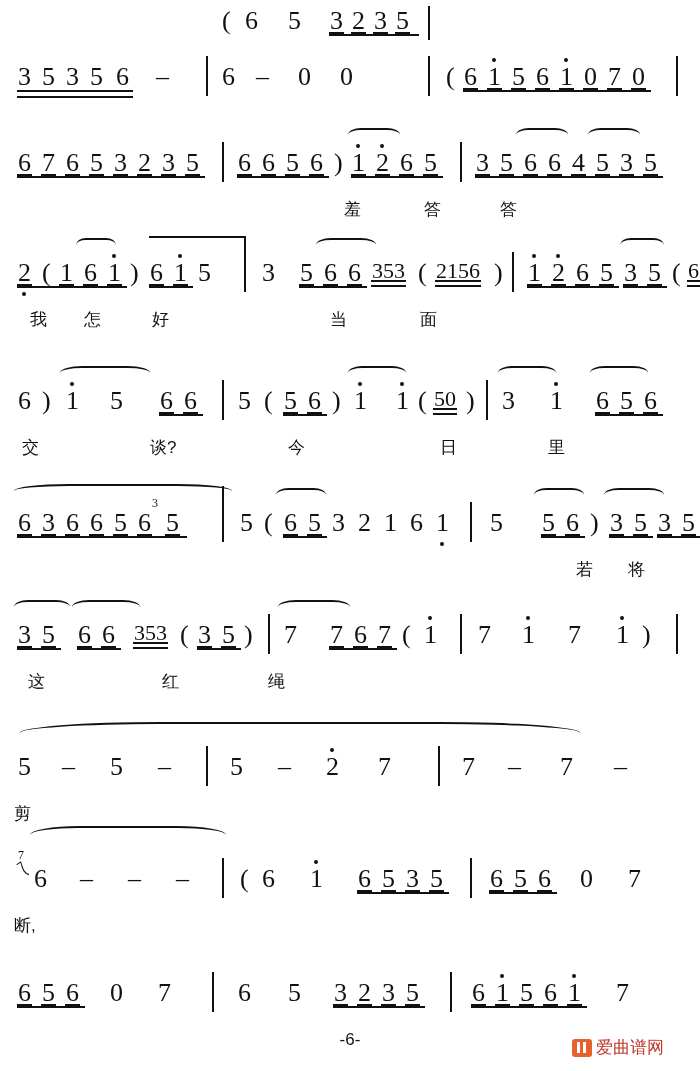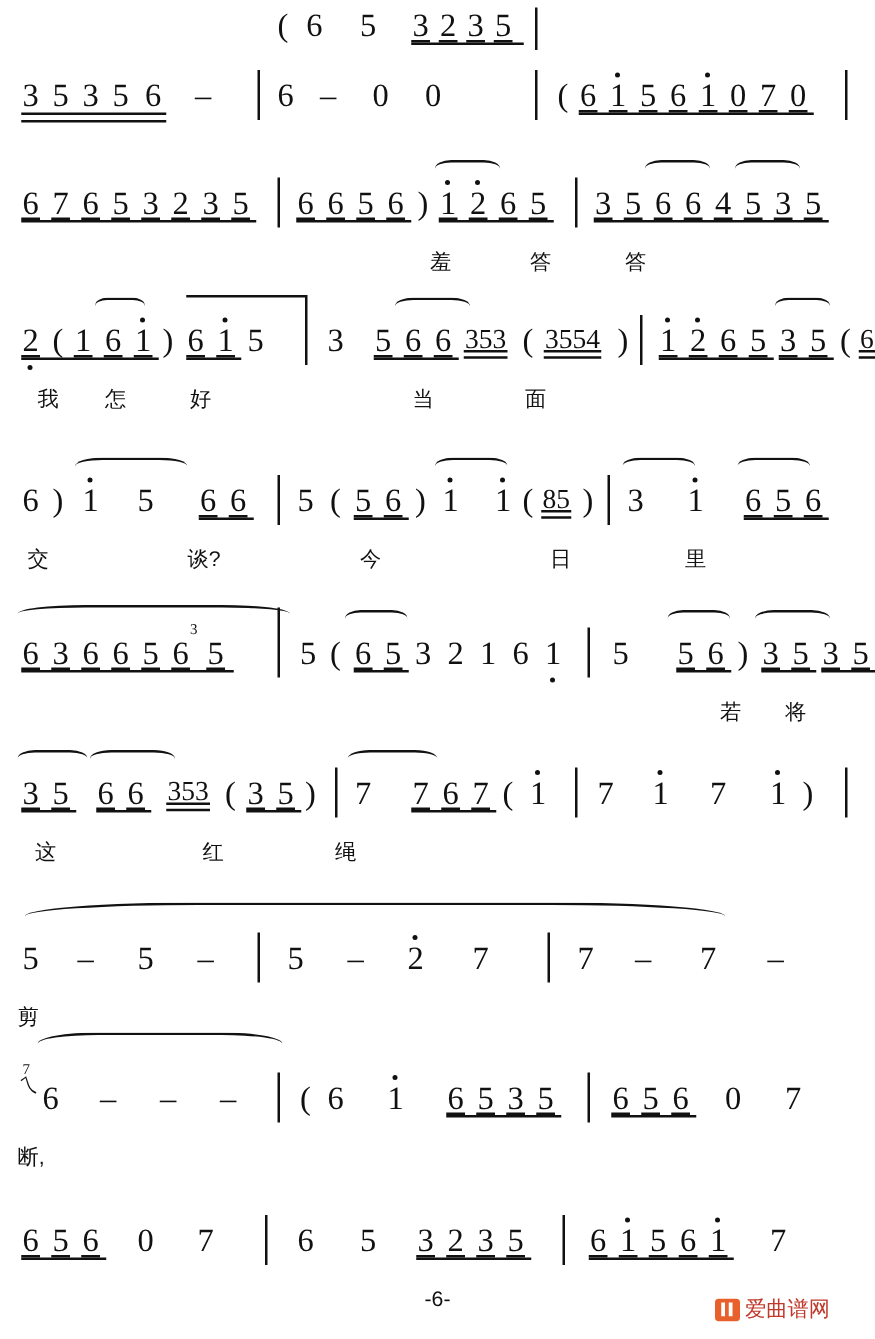--- a/index.html
+++ b/index.html
@@ -196,21 +196,21 @@
       <div class="beam" style="left:149px;top:-22px;width:96px;height:2px;"></div>
       <div class="bar" style="left:244px;top:-22px;height:56px;"></div>
 
       <span class="tok" style="left:262px;">3</span>
       <span class="tok u1" style="left:300px;">5</span>
       <span class="tok u1" style="left:324px;">6</span>
       <span class="tok u1" style="left:348px;">6</span>
       <div class="beam" style="left:299px;top:28px;width:68px;"></div>
       <span class="tok u1 u2" style="left:372px;font-size:22px;">353</span>
       <span class="tok" style="left:418px;">(</span>
-      <span class="tok u1 u2" style="left:436px;font-size:22px;">3554</span>
+      <span class="tok u1 u2" style="left:436px;font-size:22px;">2156</span>
       <span class="tok" style="left:494px;">)</span>
       <div class="slur" style="left:316px;top:-20px;width:60px;"></div>
       <div class="bar" style="left:512px;top:-6px;height:40px;"></div>
 
       <span class="tok u1" style="left:528px;">1</span>
       <span class="tok u1" style="left:552px;">2</span>
       <span class="tok u1" style="left:576px;">6</span>
       <span class="tok u1" style="left:600px;">5</span>
       <div class="dotup" style="left:532px;top:-4px;"></div>
       <div class="dotup" style="left:556px;top:-4px;"></div>
@@ -248,21 +248,21 @@
       <span class="tok" style="left:264px;">(</span>
       <span class="tok u1" style="left:284px;">5</span>
       <span class="tok u1" style="left:308px;">6</span>
       <span class="tok" style="left:332px;">)</span>
       <div class="beam" style="left:283px;top:28px;width:44px;"></div>
       <span class="tok" style="left:354px;">1</span>
       <div class="dotup" style="left:358px;top:-4px;"></div>
       <span class="tok" style="left:396px;">1</span>
       <div class="dotup" style="left:400px;top:-4px;"></div>
       <span class="tok" style="left:418px;">(</span>
-      <span class="tok u1 u2" style="left:434px;font-size:22px;">85</span>
+      <span class="tok u1 u2" style="left:434px;font-size:22px;">50</span>
       <span class="tok" style="left:466px;">)</span>
       <div class="slur" style="left:348px;top:-20px;width:58px;"></div>
       <div class="bar" style="left:486px;top:-6px;height:40px;"></div>
 
       <span class="tok" style="left:502px;">3</span>
       <span class="tok" style="left:550px;">1</span>
       <div class="dotup" style="left:554px;top:-4px;"></div>
       <div class="slur" style="left:498px;top:-20px;width:58px;"></div>
       <span class="tok u1" style="left:596px;">6</span>
       <span class="tok u1" style="left:620px;">5</span>

